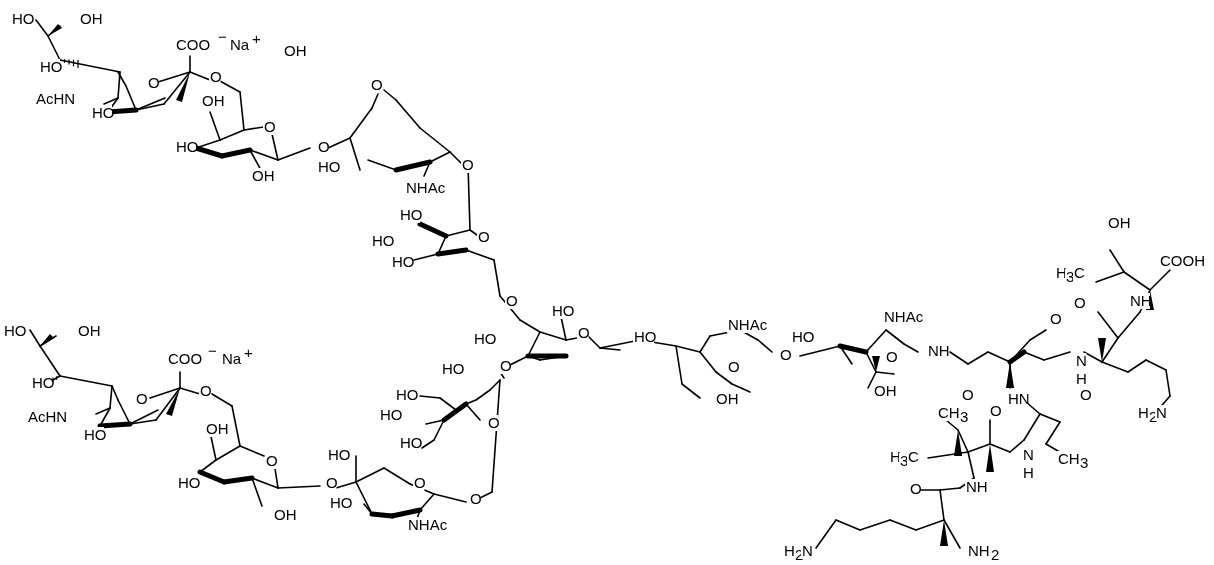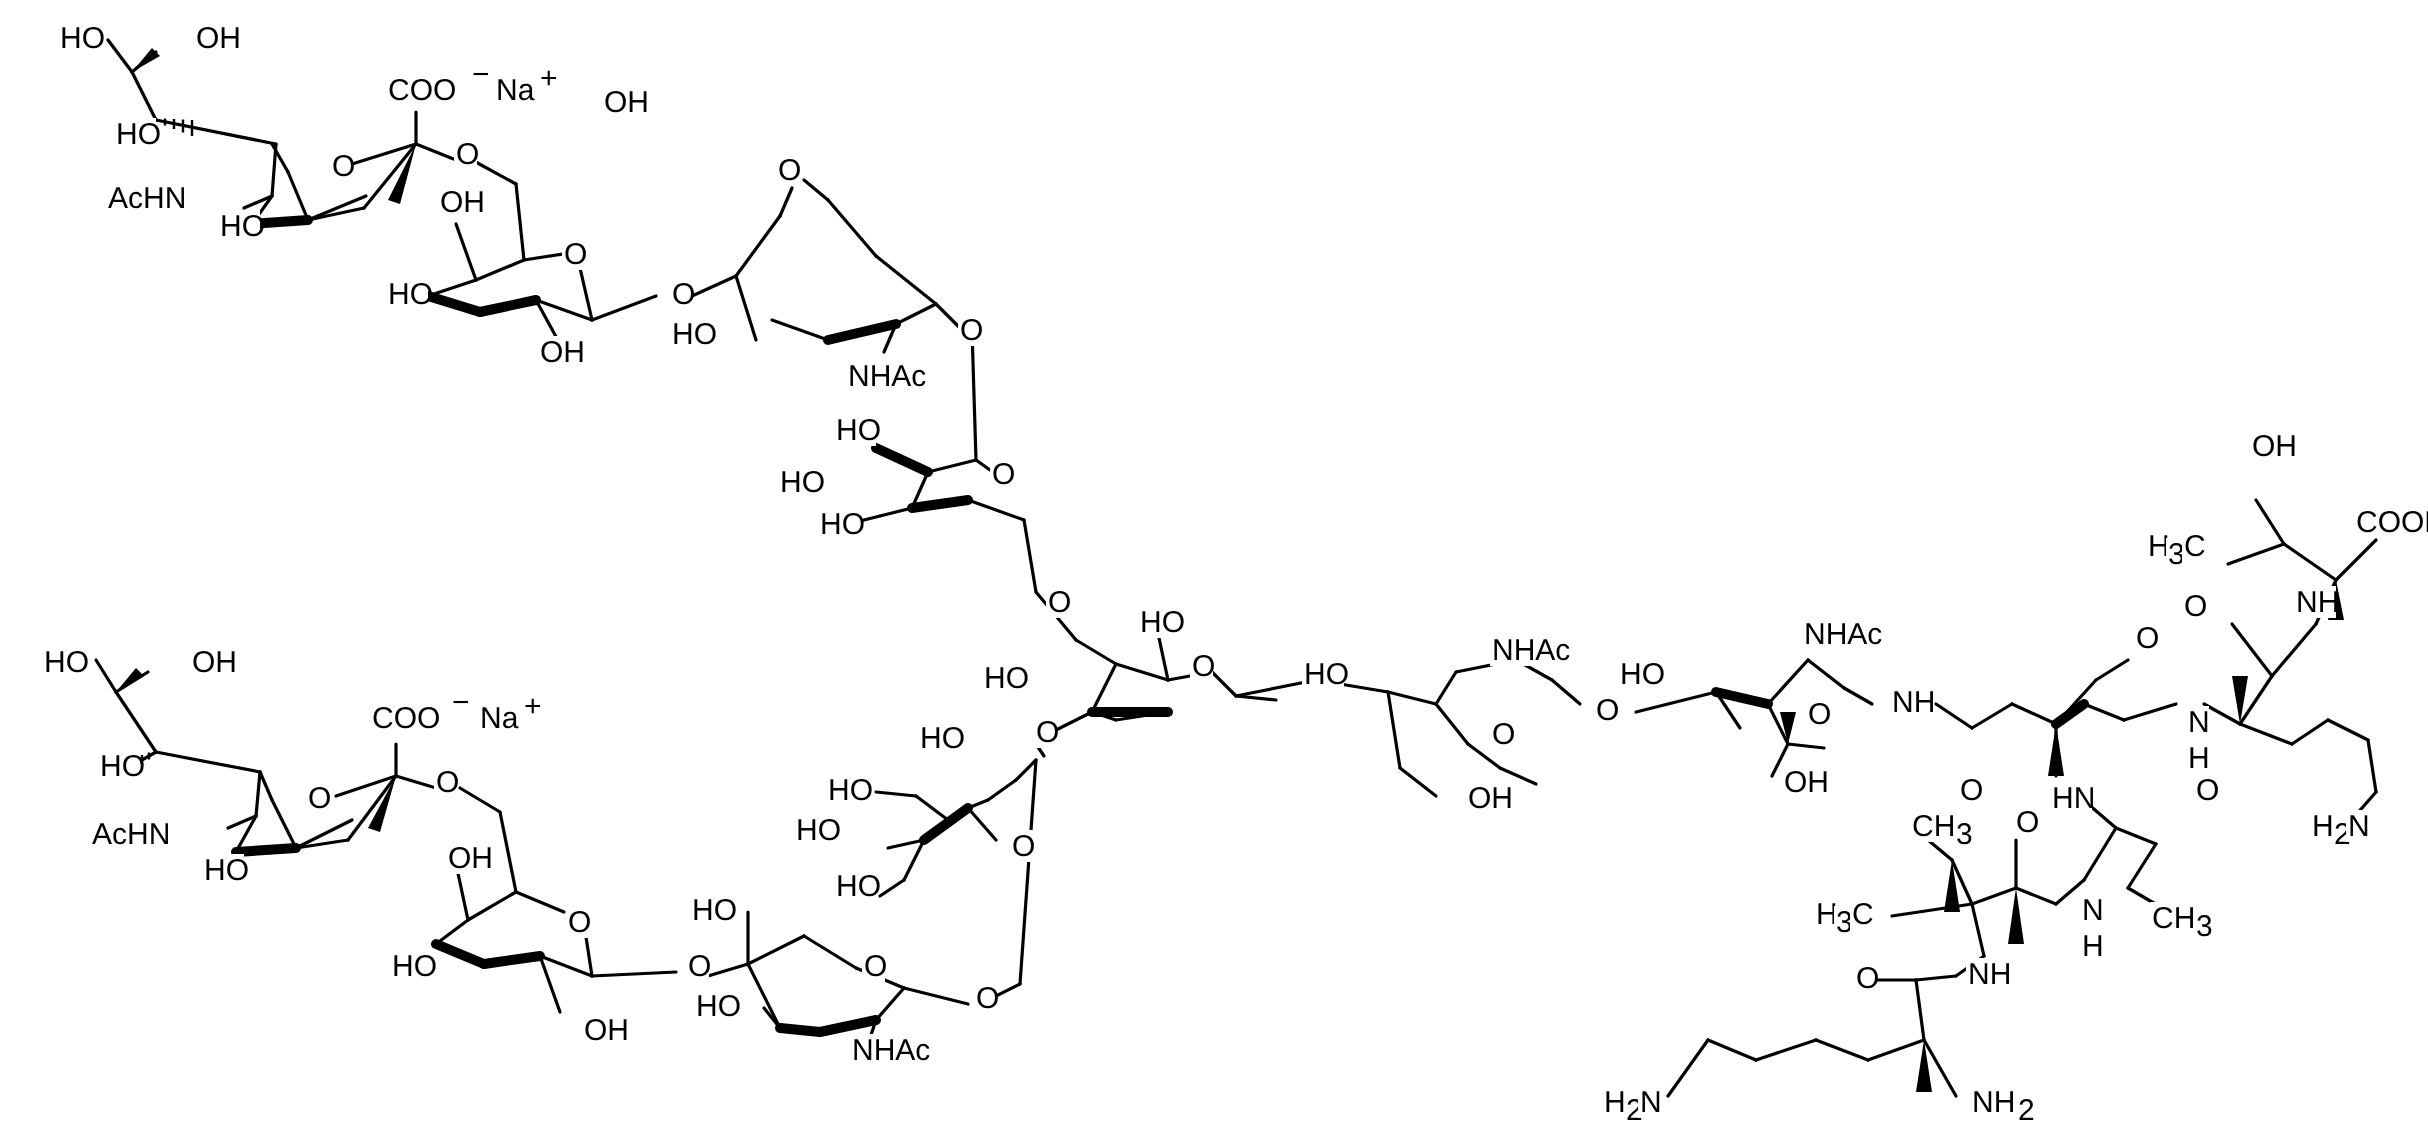--- a/index.html
+++ b/index.html
@@ -1,17 +1,17 @@
 <!DOCTYPE html>
 <html><head>
 <meta charset="utf-8">
 <style>
   html,body{margin:0;padding:0;background:#ffffff;}
   body{width:1214px;height:565px;overflow:hidden;}
-  #canvas{position:absolute;left:18px;top:0;width:1126px;height:565px;}
+  #canvas{position:absolute;left:0;top:0;width:1126px;height:565px;}
   svg text{font-family:"Liberation Sans","DejaVu Sans",sans-serif;font-size:15px;fill:#000;}
   .b{stroke:#000;stroke-width:1.6;fill:none;stroke-linecap:round;}
   .bold{stroke:#000;stroke-width:5;fill:none;stroke-linecap:round;}
   .wedge{fill:#000;stroke:none;}
   .hash{stroke:#000;stroke-width:1.2;}
 </style>
 </head>
 <body>
 
 <div id="canvas">

